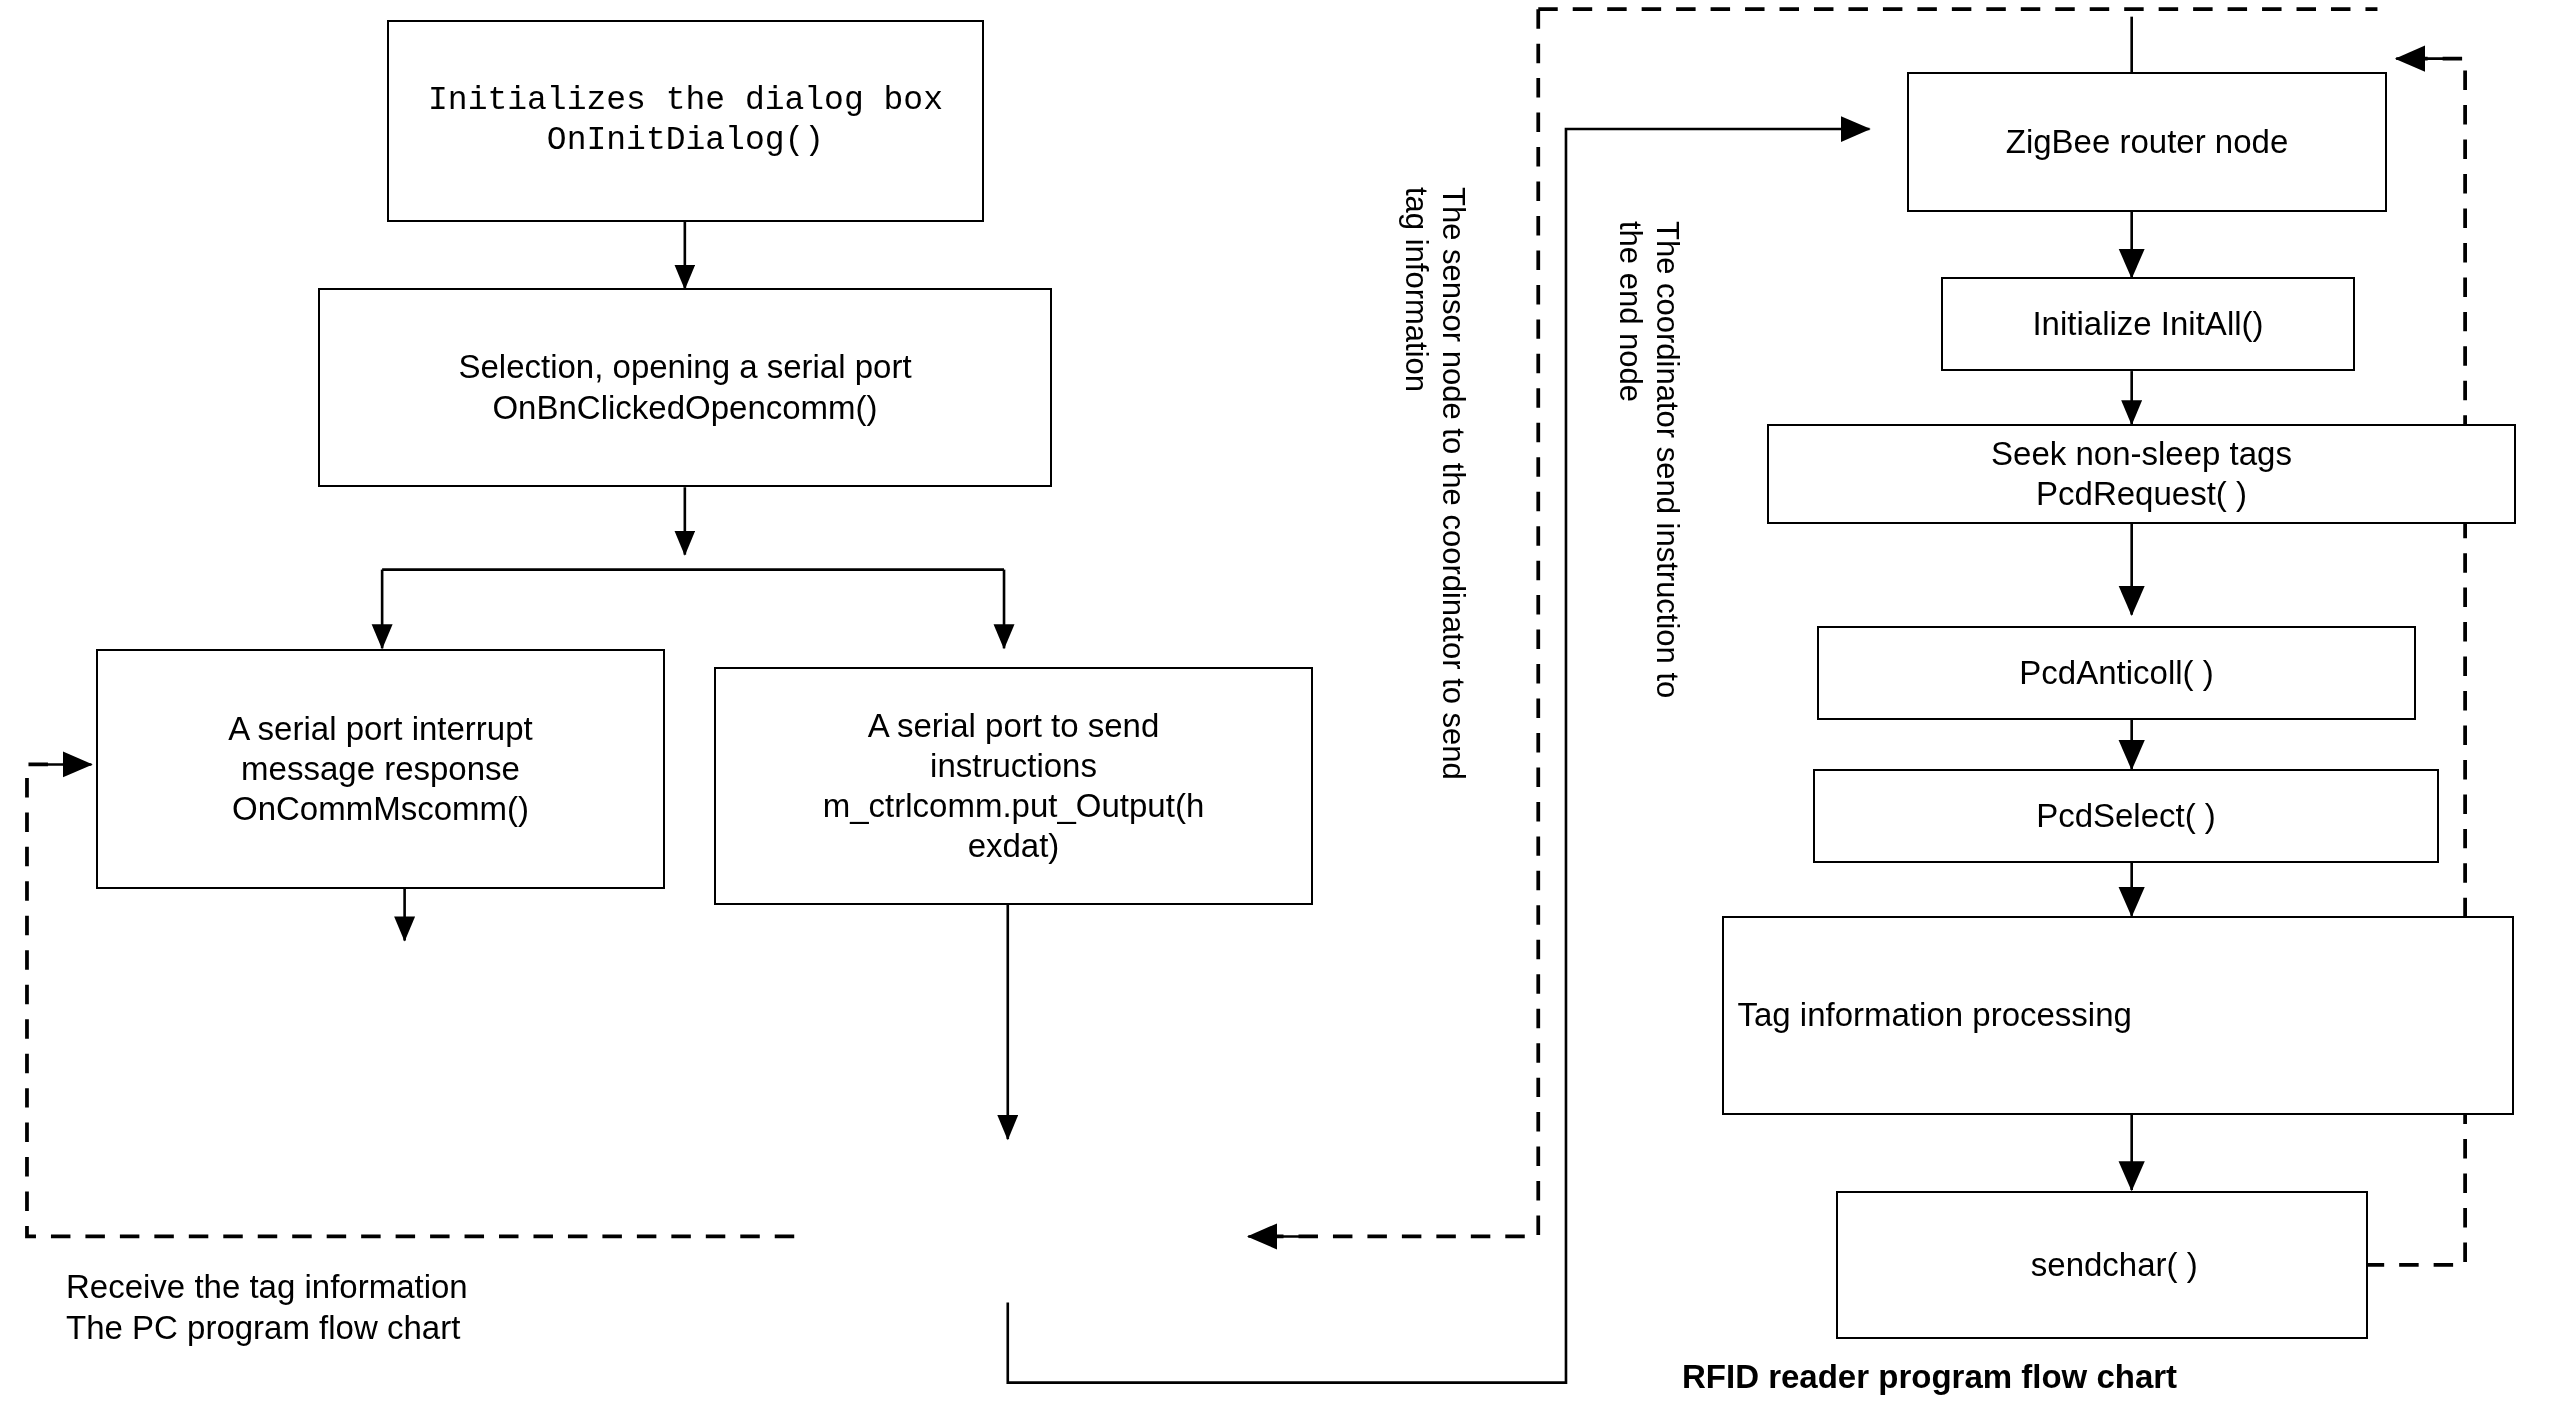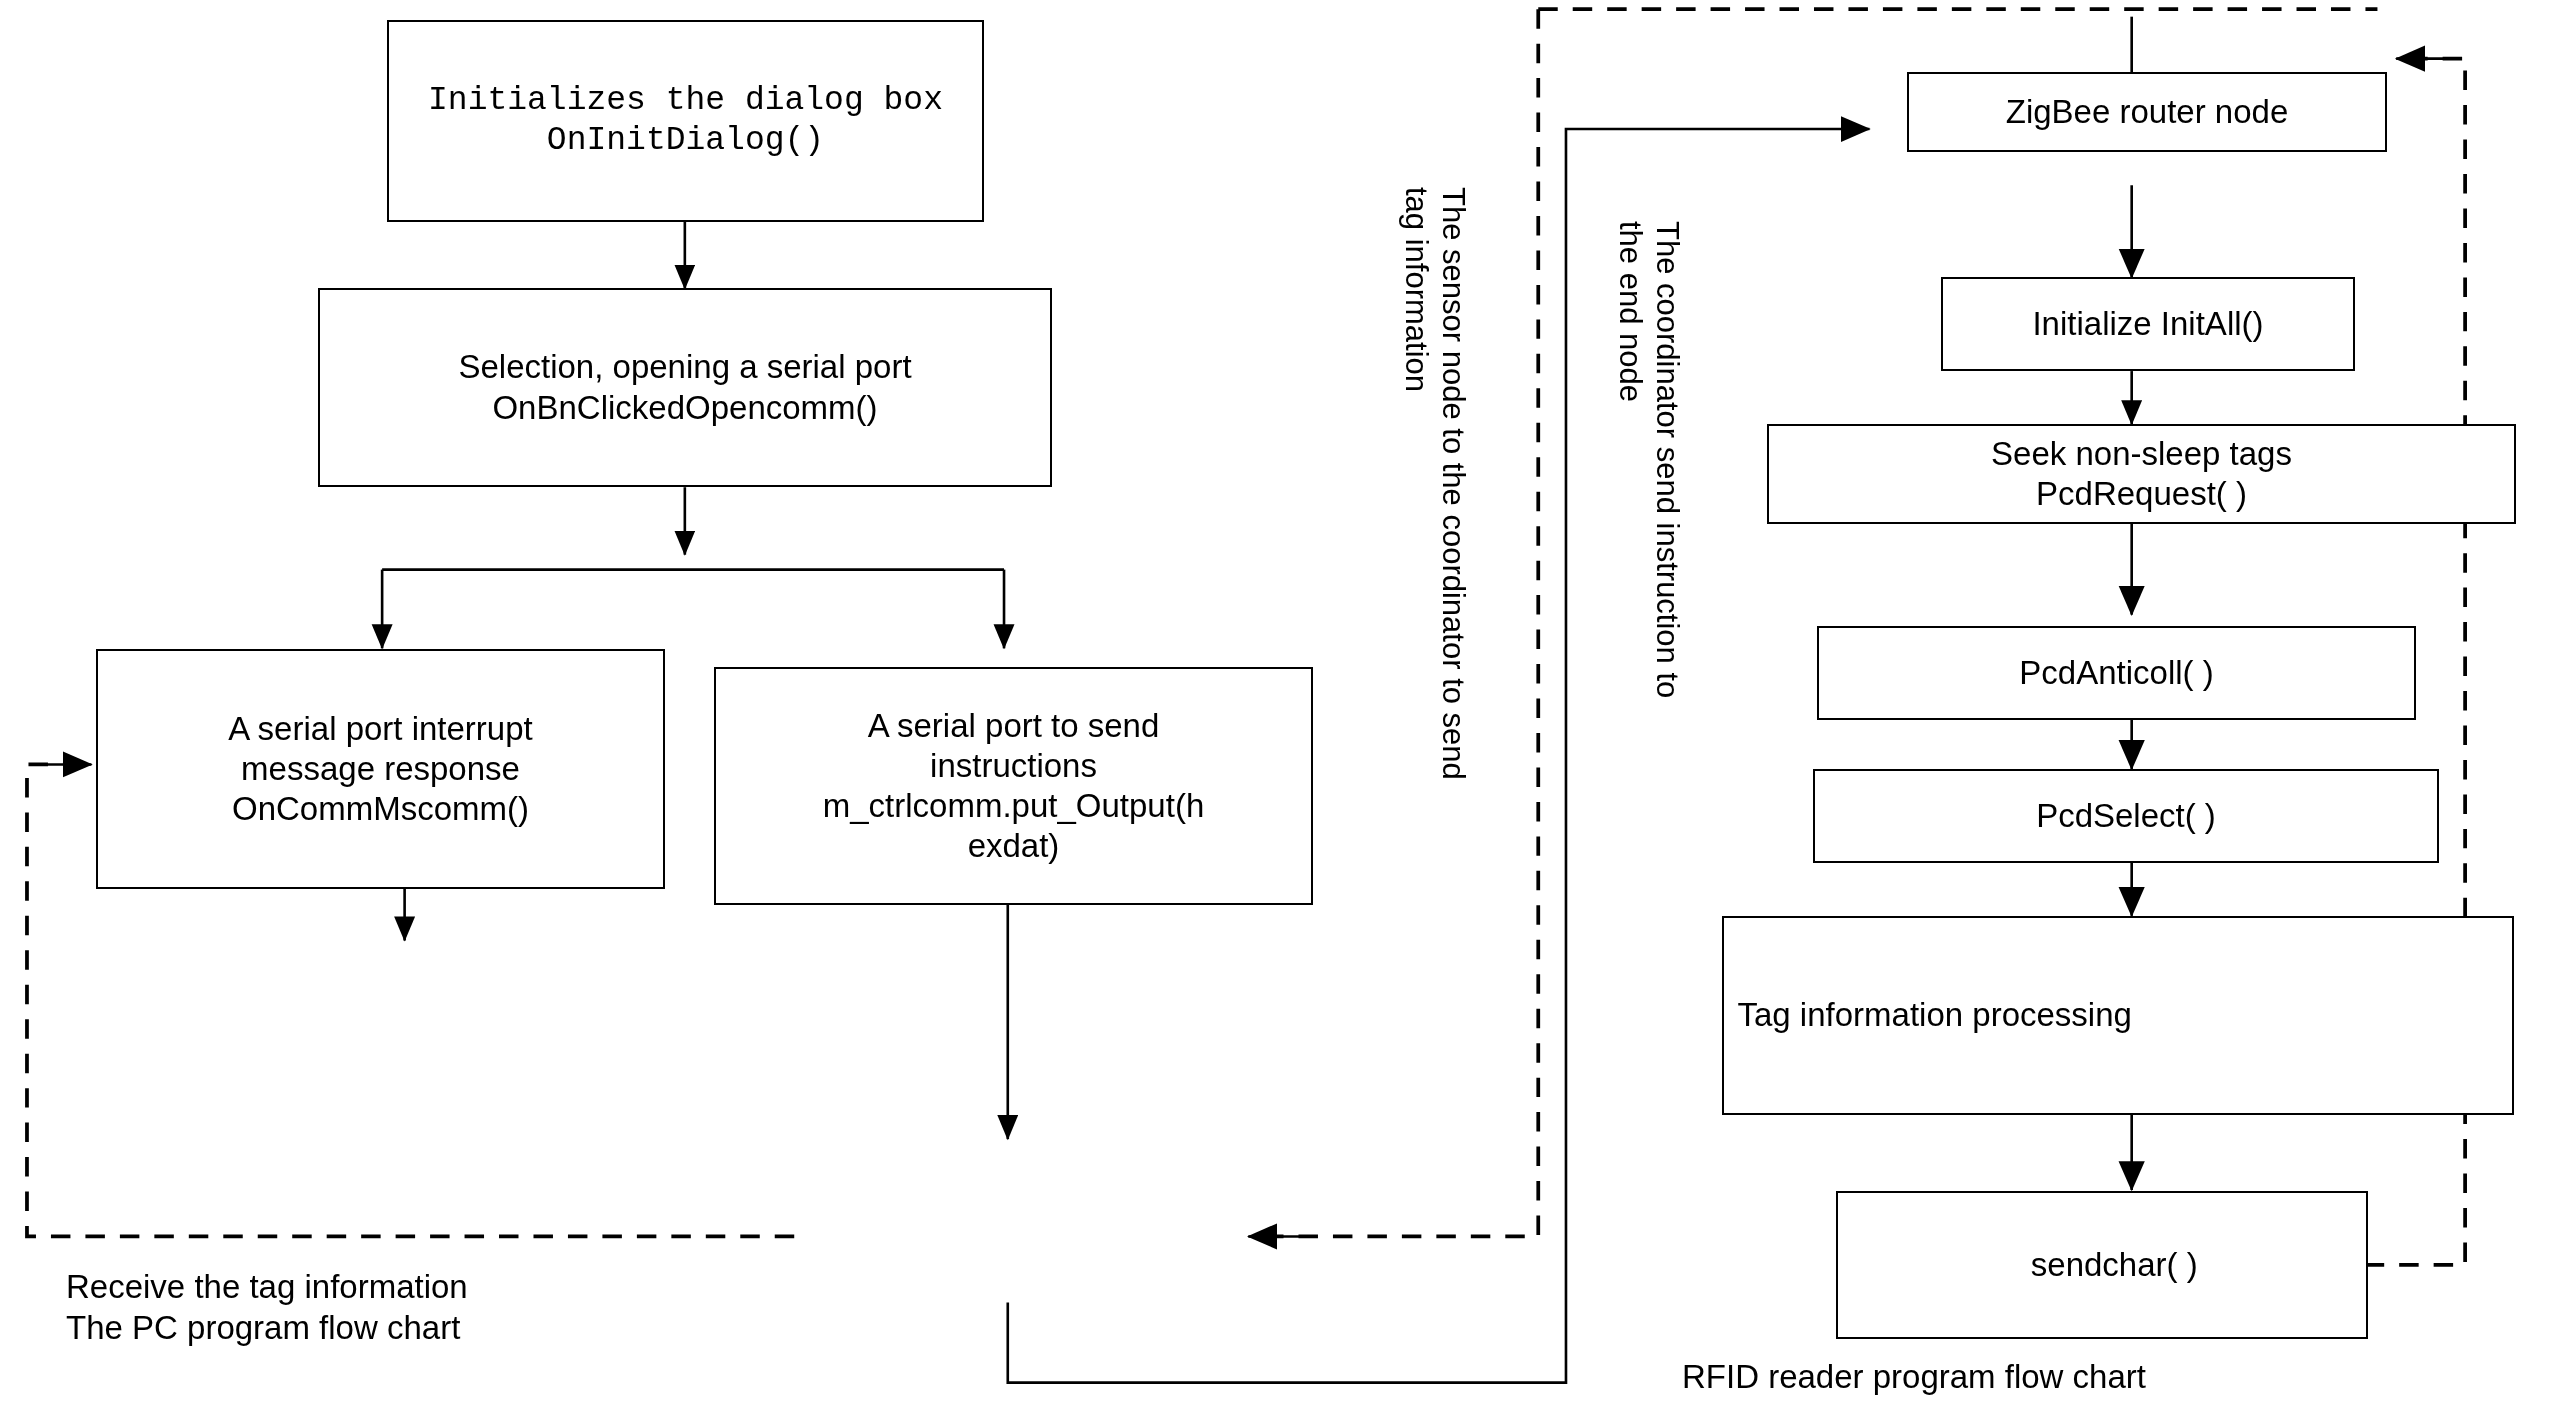--- a/index.html
+++ b/index.html
@@ -158,21 +158,21 @@
 message response
 OnCommMscomm()</div>
 
   <div class="node" style="left:714px; top:649px; width:599px; height:238px;margin-top:18px;">A serial port to send
 instructions
 m_ctrlcomm.put_Output(h
 exdat)</div>
 
 
 
-  <div class="node" style="left:1907px; top:72px; width:480px; height:80px;">ZigBee router node</div>
+  <div class="node" style="left:1907px; top:72px; width:480px; height:140px;">ZigBee router node</div>
 
   <div class="node" style="left:1941px; top:277px; width:414px; height:94px;">Initialize InitAll()</div>
 
   <div class="node" style="left:1767px; top:424px; width:749px; height:100px;">Seek non-sleep tags
 PcdRequest( )</div>
 
   <div class="node" style="left:1817px; top:614px; width:599px; height:94px;margin-top:12px;">PcdAnticoll( )</div>
 
   <div class="node" style="left:1813px; top:769px; width:626px; height:94px;">PcdSelect( )</div>
 
@@ -182,16 +182,16 @@
 
   <div class="vlabel" style="left:1472px; top:187px;">The sensor node to the coordinator to send
 tag information</div>
 
   <div class="vlabel" style="left:1686px; top:221px;">The coordinator send instruction to
 the end node</div>
 
   <div class="caption" style="left:66px; top:1266px;">Receive the tag information
 The PC program flow chart</div>
 
-  <div class="caption" style="left:1682px; top:1356px;">RFID reader program flow chart</div>
+  <div class="caption" style="left:1682px; top:1356px;font-weight:bold;">RFID reader program flow chart</div>
 
 </div>
 
 
 </body></html>

